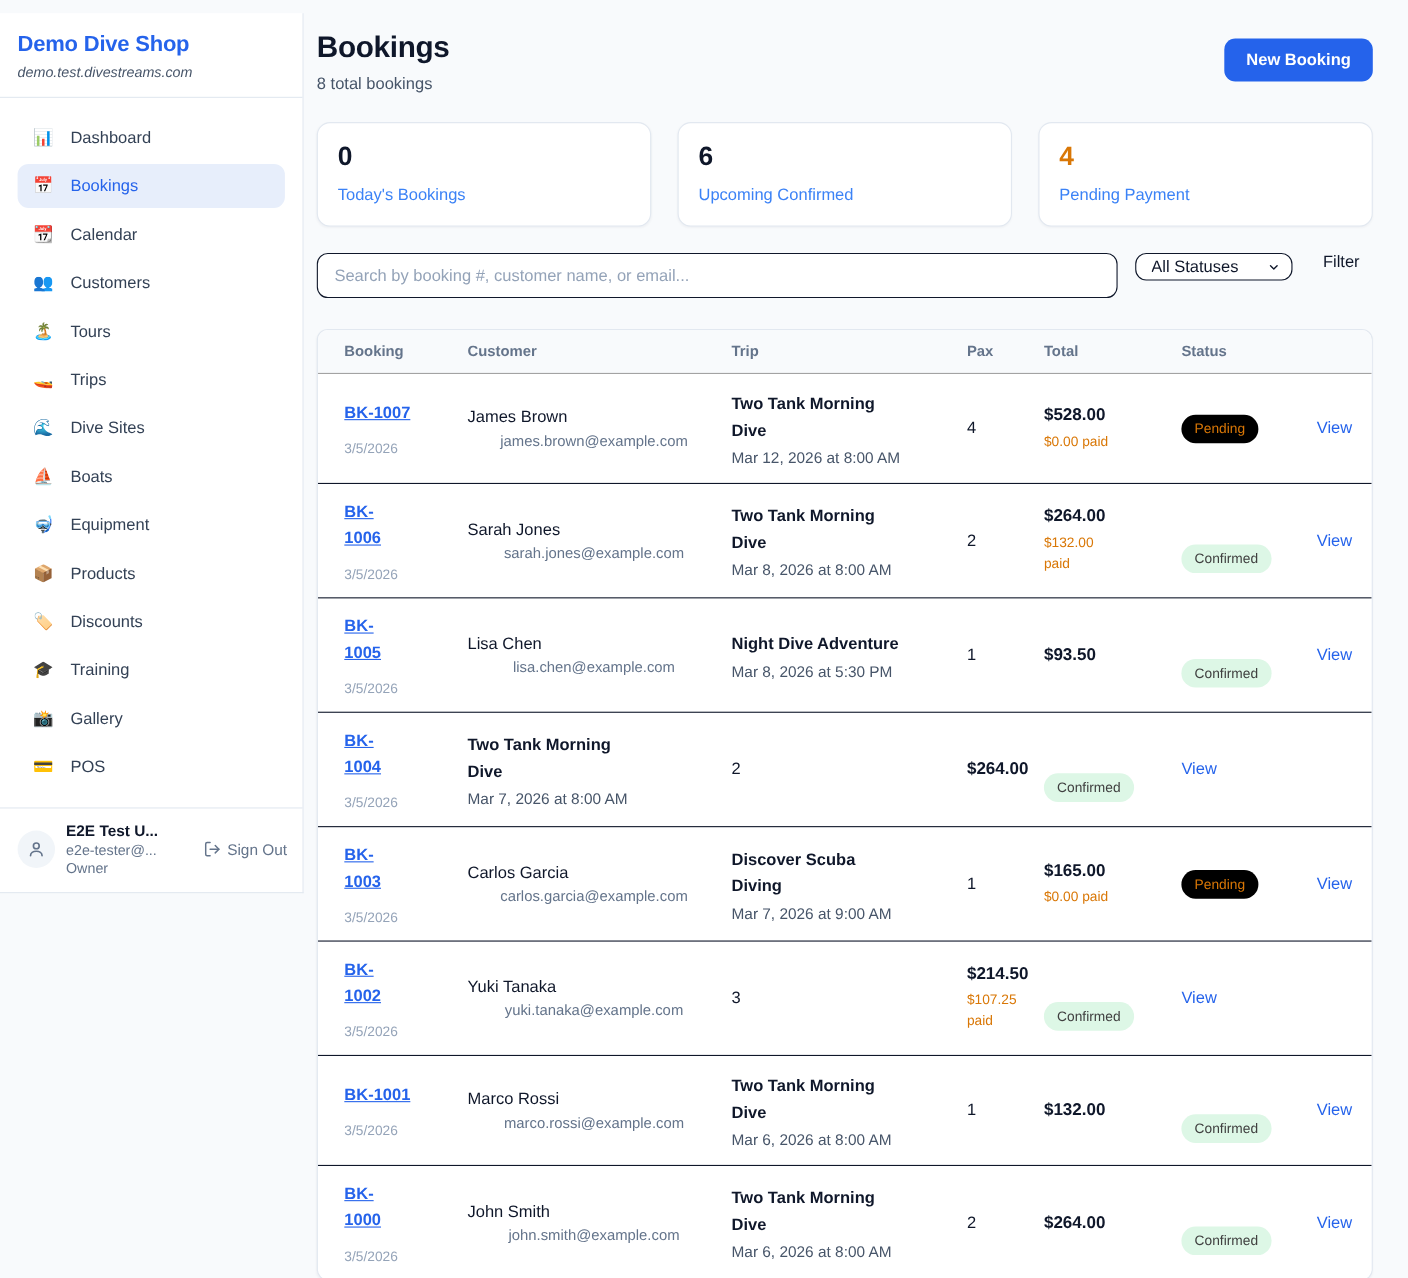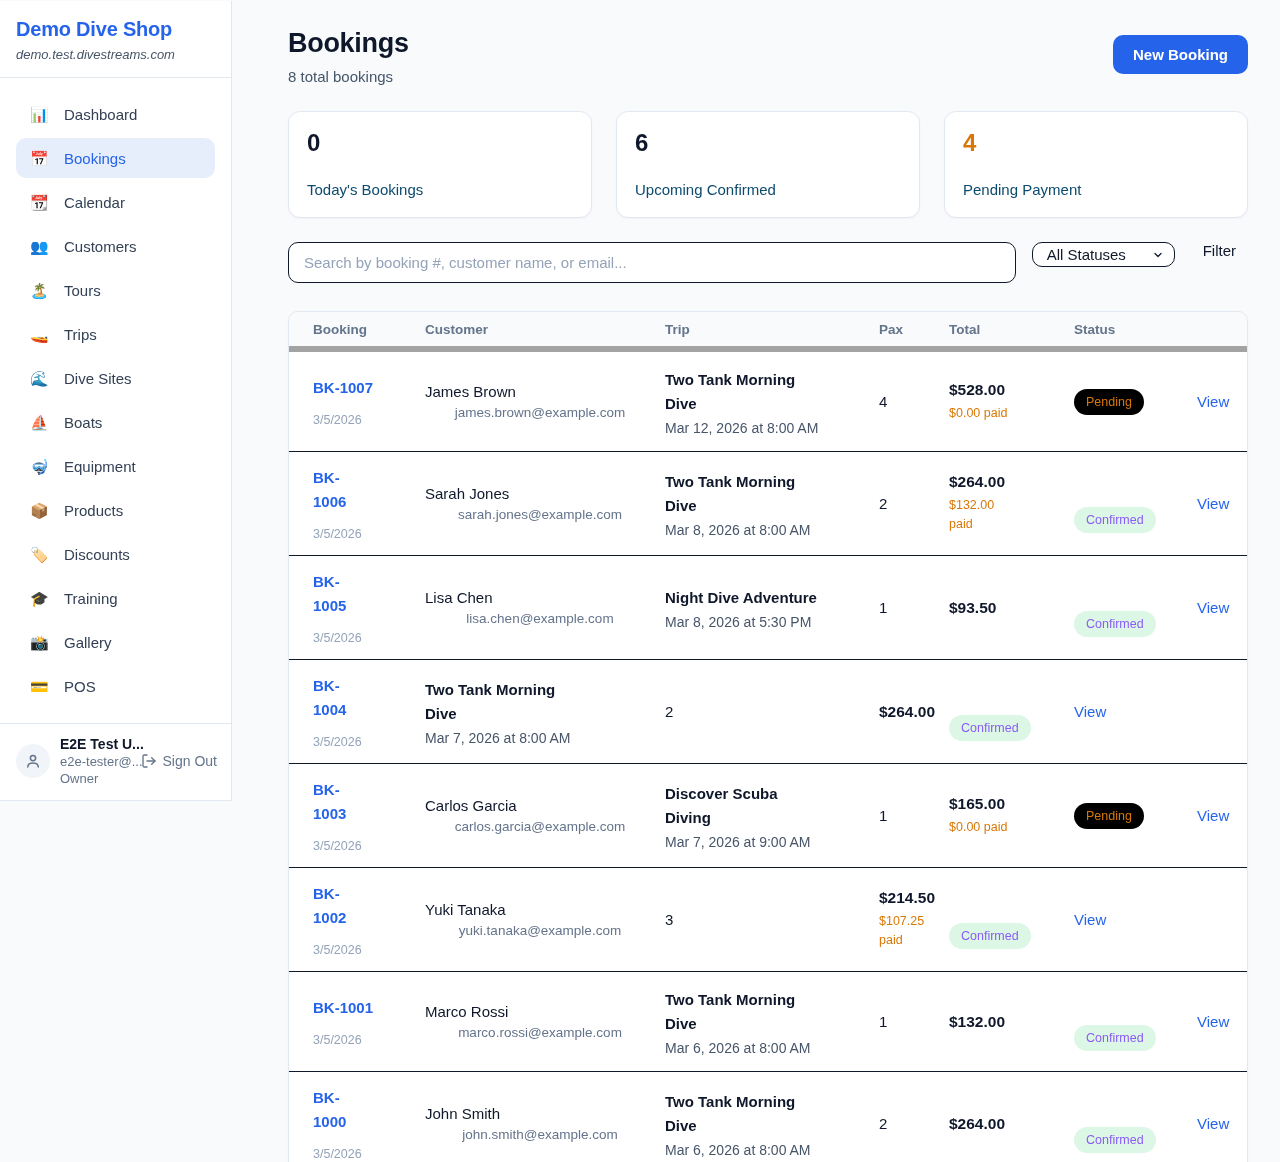--- a/index.html
+++ b/index.html
@@ -4,21 +4,21 @@
 <style>
   * { box-sizing: border-box; }
   html,body { margin:0; padding:0; }
   body {
     width:1280px; height:1162px; overflow:hidden; position:relative;
     background:#f8fafc; color:#0f172a;
     font-family:"Liberation Sans","DejaVu Sans",sans-serif;
   }
   
   .sidebar {
-    position:absolute; left:0; top:1px; width:232px; height:800px;
+    position:absolute; left:0; top:12px; width:276px; height:800px;
     background:#ffffff; border-right:1px solid #e2e8f0; border-bottom:1px solid #e2e8f0;
   }
   .brand { padding:17px 16px 15px; border-bottom:1px solid #e2e8f0; }
   .brand-name { font-size:20px; font-weight:700; color:#2563eb; letter-spacing:-0.2px; cursor:pointer; }
   .brand-domain { font-size:13px; color:#475569; margin-top:6px;font-style:italic; }
   .nav { padding:16px 16px 0; }
   .nav-item {
     display:flex; align-items:center; gap:14px; height:40px; padding:0 14px;
     border-radius:10px; font-size:15px; color:#334155; margin-bottom:4px; cursor:pointer;
   }
@@ -48,58 +48,58 @@
     font-size:15px; font-weight:600; padding:0 20px; height:39px; margin-top:7px;
     font-family:inherit; cursor:pointer;
   }
   .stats { display:flex; gap:24px; margin-top:26px; }
   .stat-card {
     flex:1; background:#ffffff; border:1px solid #e2e8f0; border-radius:12px;
     padding:17px 18px 19px; box-shadow:0 1px 2px rgba(15,23,42,0.04);
   }
   .stat-value { font-size:24px; font-weight:800; color:#0f172a; }
   .stat-value.accent { color:#d97706; }
-  .stat-label { font-size:15px; color:#0c4a6e; margin-top:24px; }
+  .stat-label { font-size:15px; color:#3b82f6; margin-top:12px; }
   .filter-row { display:flex; align-items:flex-start; gap:16px; margin-top:24px; }
   .search-input {
     flex:1; height:41px; border:1.5px solid #0f172a; border-radius:10px;
     padding:0 15px; font-size:15px; color:#0f172a; background:#ffffff;
     font-family:inherit; outline:none;
   }
   .search-input::placeholder { color:#94a3b8; }
   .select-wrap { position:relative; flex:none; }
   .status-select {
     appearance:none; -webkit-appearance:none; height:25px; min-width:143px;
     border:1.5px solid #0f172a; border-radius:10px; background:#ffffff;
     font-size:15px; color:#0f172a; padding:0 34px 0 14px; font-family:inherit; cursor:pointer;
   }
   .chevron { position:absolute; right:11px; top:50%; transform:translateY(-50%); pointer-events:none; display:flex; color:#0f172a; }
   .filter-btn { background:none; border:none; font-size:15px; font-weight:500; color:#0f172a; font-family:inherit; padding:0 12px; cursor:pointer; }
   .table-card {
     margin-top:28px; background:#ffffff; border:1px solid #e2e8f0; border-radius:10px;
     overflow:hidden; box-shadow:0 1px 2px rgba(15,23,42,0.04);
   }
   .t-grid { display:grid; grid-template-columns:112px 240px 214px 70px 125px 123px 1fr; padding-left:24px; padding-right:16px; }
-  .t-head { height:40px; align-items:center; background:#f8fafc; border-bottom:6px solid #a3a3a3; }
+  .t-head { height:40px; align-items:center; background:#f8fafc; border-bottom:1px solid #a3a3a3; }
   .th { font-size:13.5px; font-weight:600; color:#64748b; }
   .t-row { min-height:100px; align-items:center; border-bottom:1px solid #0f172a; padding-top:14px; padding-bottom:14px; }
   .t-row:last-child { border-bottom:none; }
   .cell { padding-right:10px; }
-  .booking-id { color:#2563eb; font-weight:700; font-size:15px; line-height:1.6; white-space:pre-line; cursor:pointer; display:inline-block; }
+  .booking-id { color:#2563eb; font-weight:700; font-size:15px; line-height:1.6; white-space:pre-line; cursor:pointer; display:inline-block;text-decoration:underline; }
   .booking-date { font-size:12.5px; color:#94a3b8; margin-top:13px; }
   .customer-name { font-size:15px; color:#0f172a; }
   .customer-email { font-size:13.5px; color:#64748b; margin-top:5px;text-align:center; }
   .trip-name { font-size:15px; font-weight:600; color:#0f172a; line-height:1.6; white-space:pre-line; }
   .trip-date { font-size:14px; color:#475569; margin-top:4px; }
   .pax { font-size:15px; color:#0f172a; }
   .total-amount { font-size:15.5px; font-weight:700; color:#0f172a; }
   .paid { font-size:12.5px; color:#d97706; margin-top:5px; line-height:1.5; white-space:pre-line; }
   .badge { display:inline-block; padding:6px 12px; border-radius:999px; font-size:12.5px; }
   .badge-pending { background:#000000; color:#d97706;text-align:right; }
-  .badge-confirmed { background:#ddf7e6; color:#8b5cf6;margin-top:33px; }
+  .badge-confirmed { background:#ddf7e6; color:#404040;margin-top:33px; }
   .view-link { color:#2563eb; font-size:15px; font-weight:500; cursor:pointer; }
 </style>
 </head>
 <body>
 
 <aside class="sidebar">
   <div class="brand">
     <div class="brand-name">Demo Dive Shop</div>
     <div class="brand-domain">demo.test.divestreams.com</div>
   </div>

